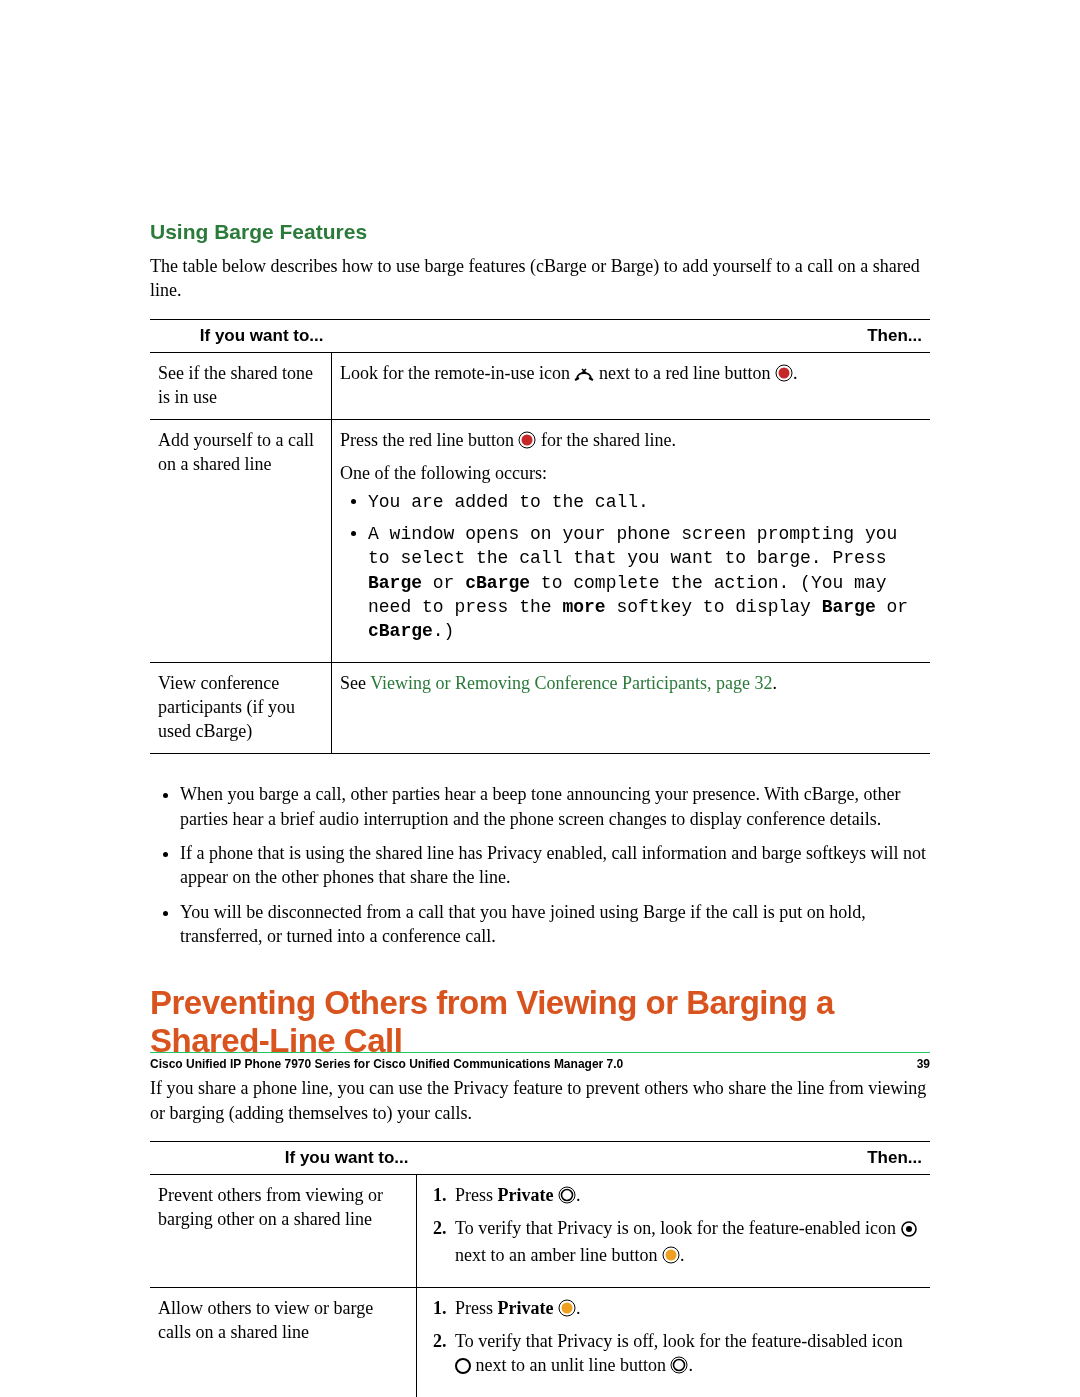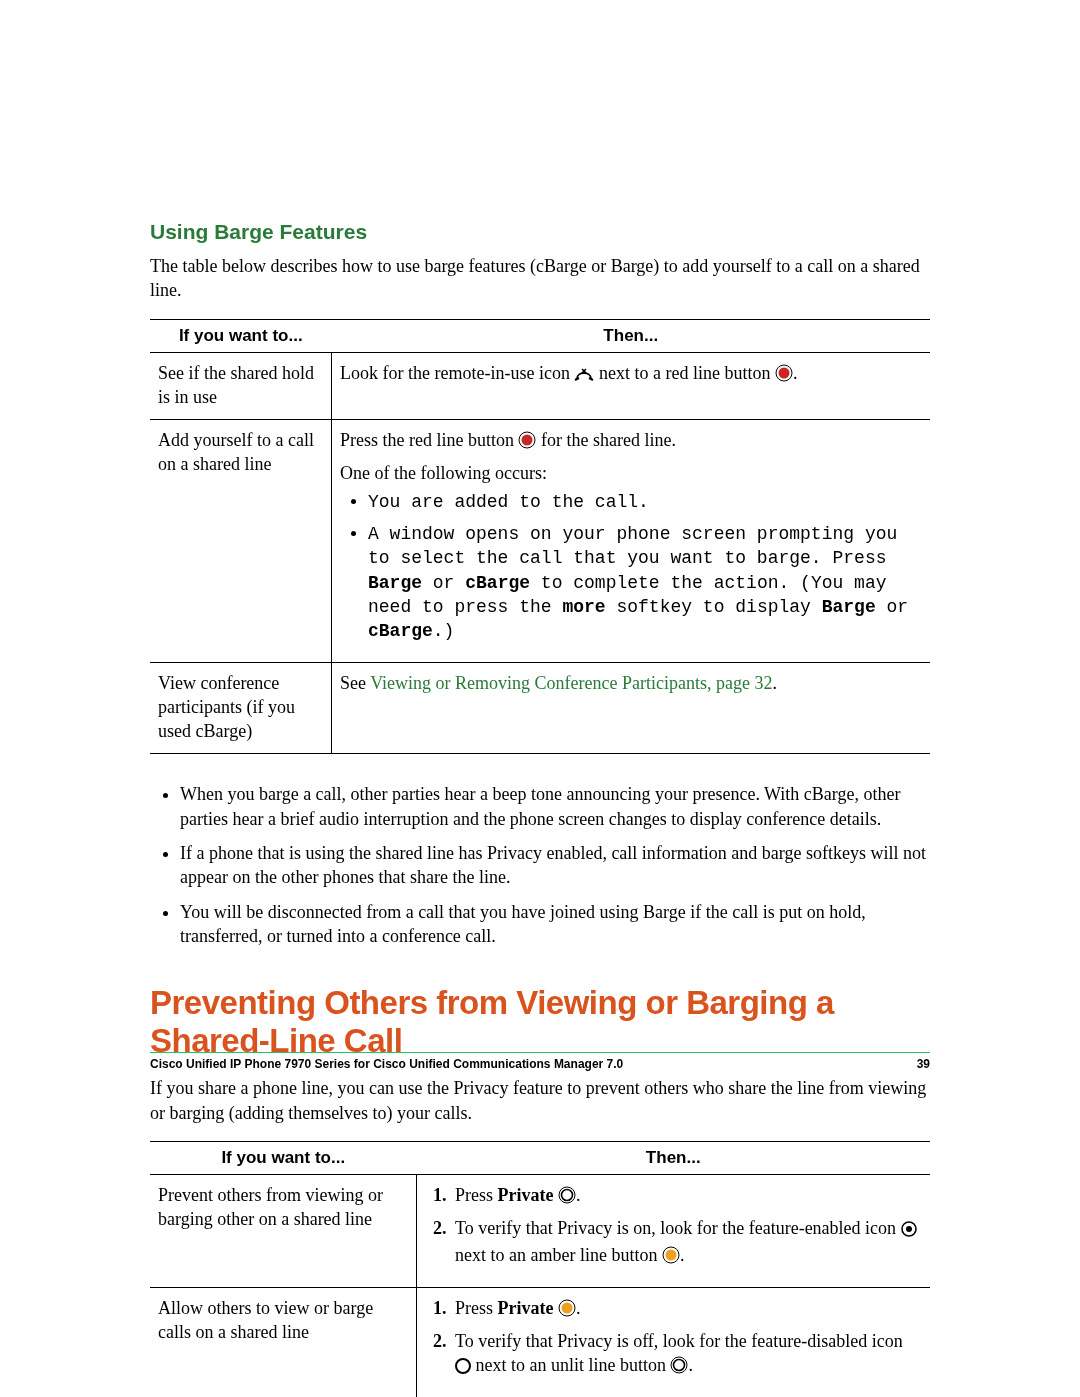--- a/index.html
+++ b/index.html
@@ -36,21 +36,21 @@
     line-height: 1.35;
     margin: 0 0 16px 0;
   }
   table.doc {
     border-collapse: collapse;
     width: 100%;
     font-size: 18px;
     margin-bottom: 28px;
   }
   table.doc th {
-    text-align: center;
+    text-align: right;
     font-family: Arial, Helvetica, sans-serif;
     font-weight: bold;
     font-size: 17px;
     padding: 6px 8px 6px 8px;
     border-top: 1px solid #000;
     border-bottom: 1px solid #000;
   }
   table.doc td {
     vertical-align: top;
     padding: 8px 8px 10px 8px;
@@ -143,21 +143,21 @@
 
   <table class="doc">
     <thead>
       <tr>
         <th>If you want to...</th>
         <th>Then...</th>
       </tr>
     </thead>
     <tbody>
       <tr>
-        <td class="col-if">See if the shared hold is in use</td>
+        <td class="col-if">See if the shared tone is in use</td>
         <td>
           <span>Look for the remote-in-use icon </span><span class="icon"><svg width="20" height="16" viewBox="0 0 20 16">
                 <path d="M3 13 C3 5 17 5 17 13" stroke="#000" stroke-width="1.8" fill="none"></path>
                 <path d="M1 14 L5 12 M15 12 L19 14" stroke="#000" stroke-width="2"></path>
                 <path d="M8 3 L12 7 M12 3 L8 7" stroke="#000" stroke-width="1.6"></path>
               </svg></span><span> next to a red line button </span><span class="line-btn"><svg width="18" height="18" viewBox="0 0 18 18">
                 <circle cx="9" cy="9" r="8" fill="none" stroke="#000" stroke-width="1"></circle>
                 <circle cx="9" cy="9" r="5.5" fill="#c62828"></circle>
               </svg></span><span>.</span>
         </td>

